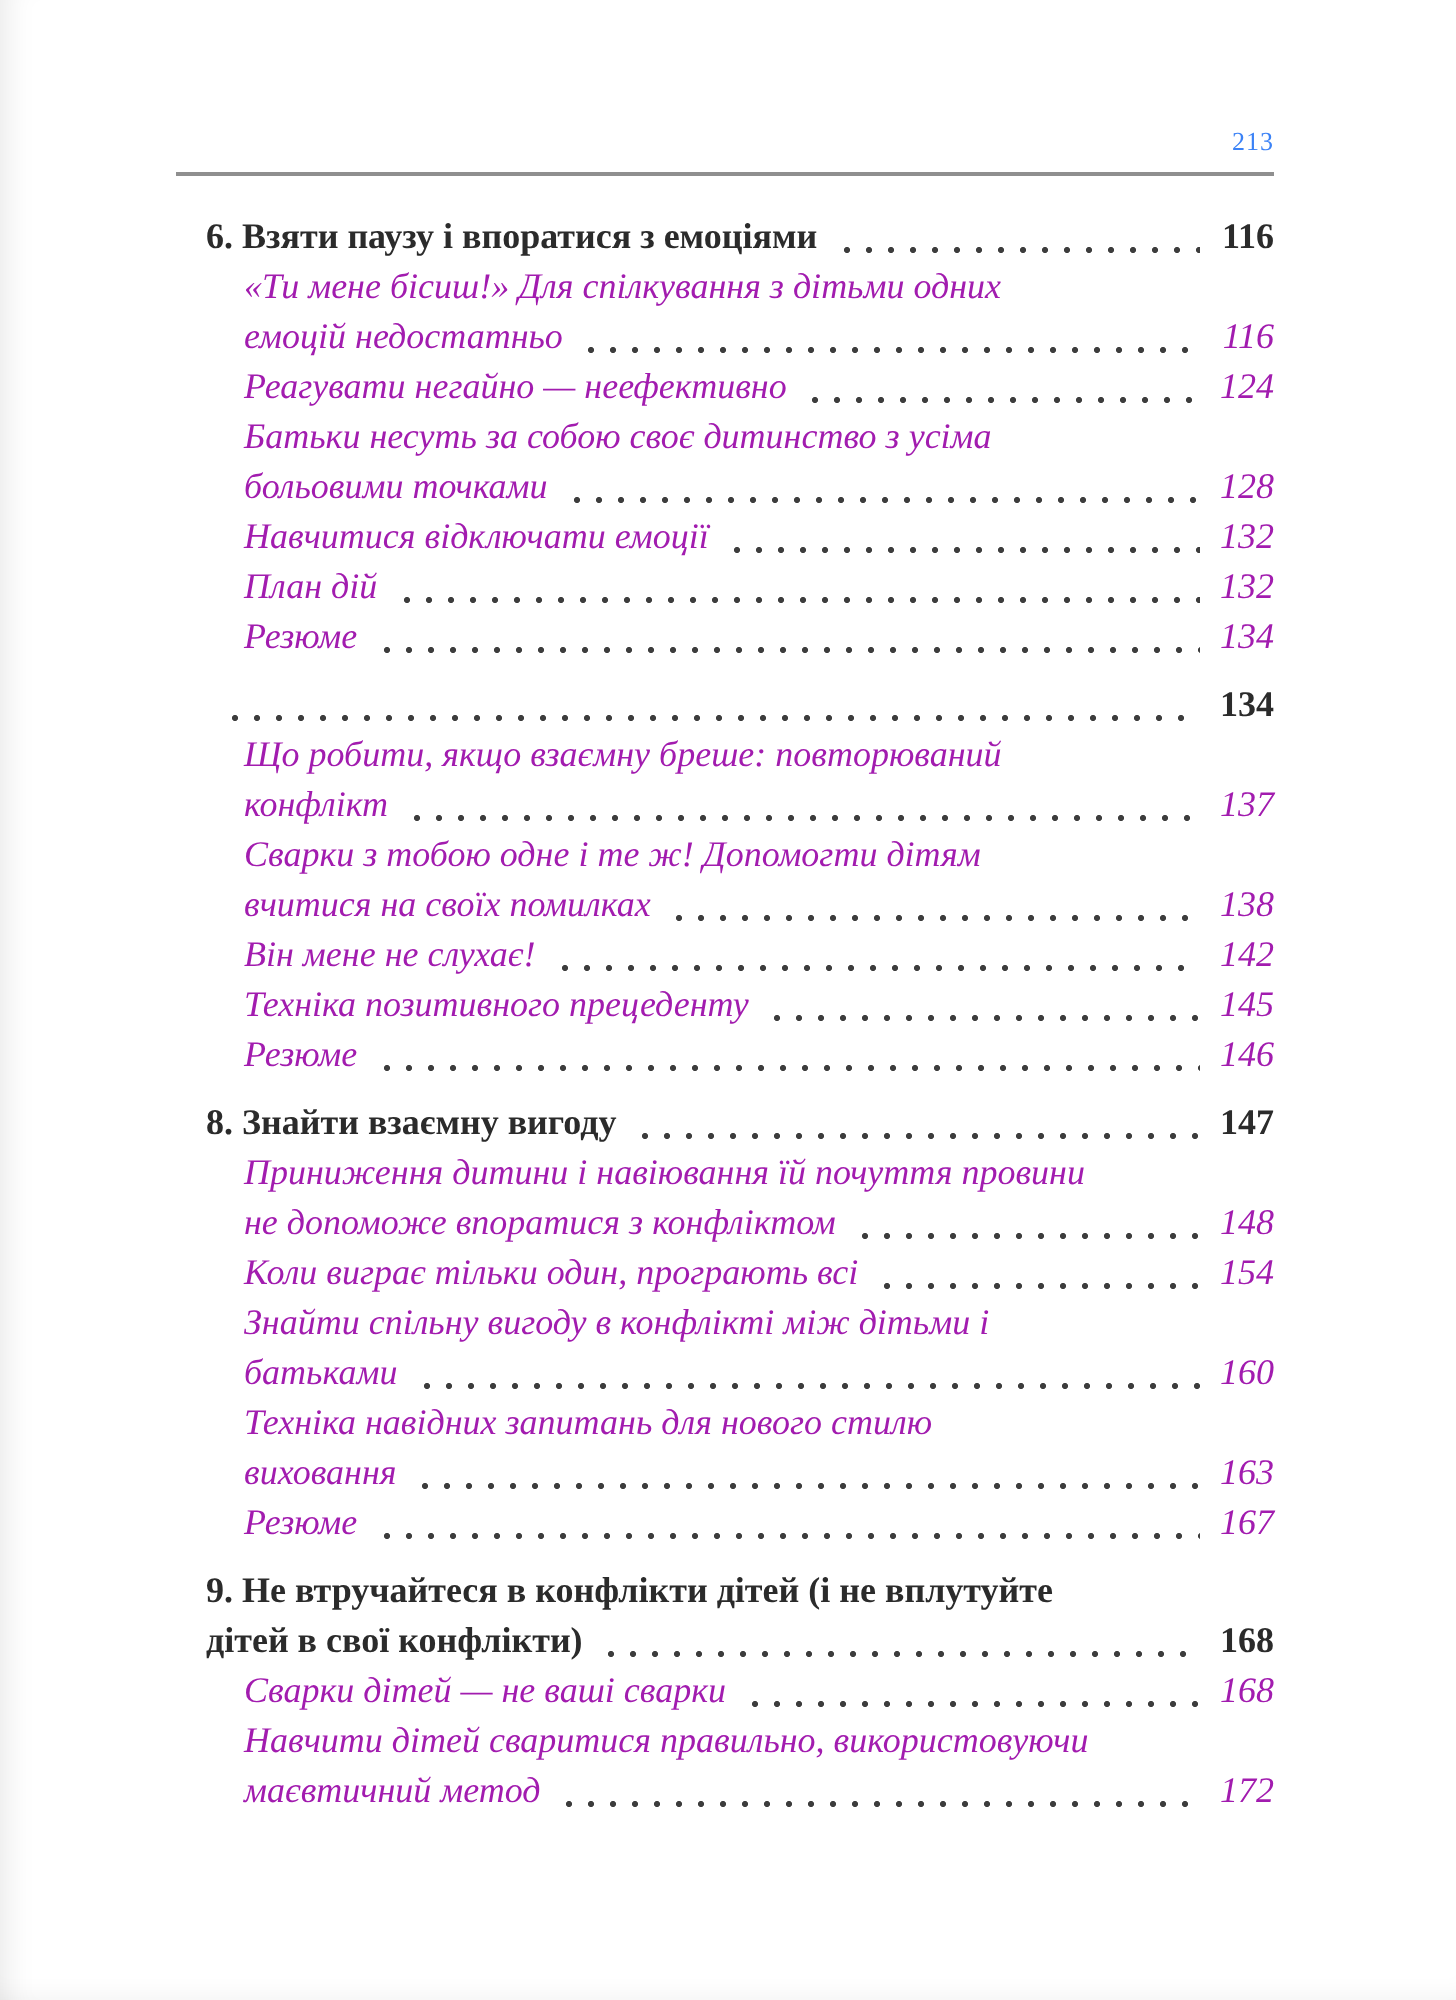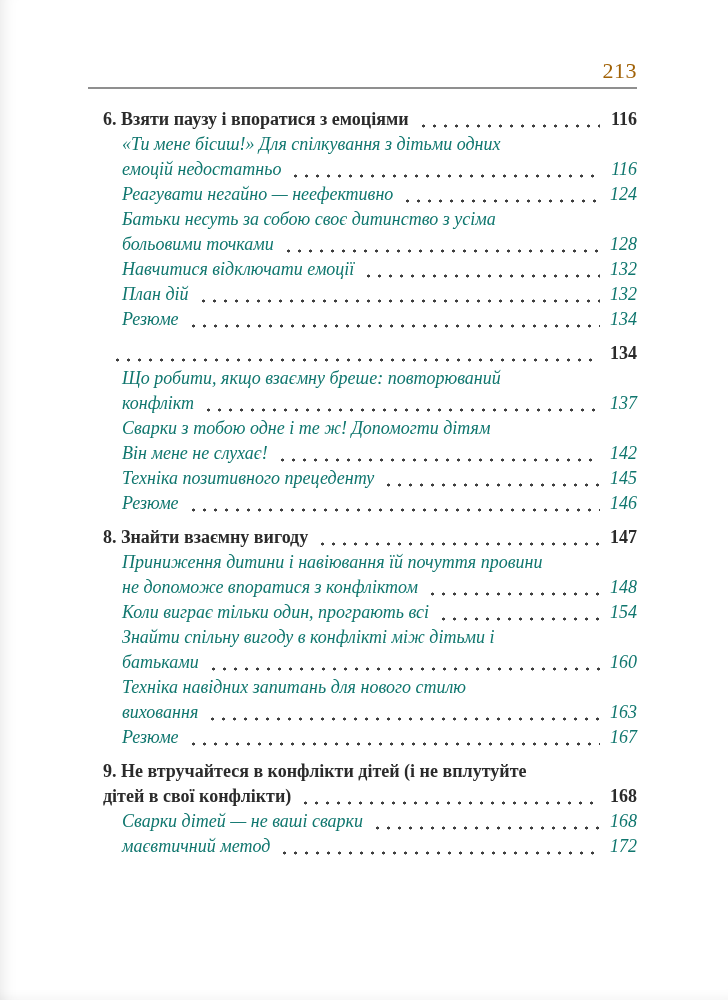--- a/index.html
+++ b/index.html
@@ -18,24 +18,24 @@
     position: absolute;
     left: 88px;
     width: 549px; 
     top: 0;
   }
   .header {
     padding-top: 61px;
     text-align: right;
   }
   .header .pagenum {
-    font-size: 22px;
+    font-size: 13px;
     line-height: 20px;
     letter-spacing: 0.5px;
-    color: #a16207;
+    color: #3b82f6;
   }
   .rule {
     margin-top: 5px;
     height: 2px;
     background: #8f8f8f;
   }
   .toc { margin-top: 18px; }
   .section { margin-top: 9px; }
   .section:first-child { margin-top: 0; }
 
@@ -49,21 +49,21 @@
     align-items: baseline;
   }
   .entry.chapter {
     padding-left: 15px;
     font-weight: bold;
     color: #2b2b2b;
   }
   .entry.sub {
     padding-left: 34px;
     font-style: italic;
-    color: #0f766e;
+    color: #a21caf;
   }
   .txt { white-space: nowrap; }
   .dots {
     flex: 1;
     align-self: stretch;
     margin: 0 3px 0 7px;
     background-image: radial-gradient(circle, #3d3d3d 1.35px, rgba(0,0,0,0) 1.7px);
     background-size: 11px 4px;
     background-repeat: repeat-x;
     background-position: left 2px bottom 4px;
@@ -147,20 +147,25 @@
           <div class="entry sub">
             <div class="line">Що робити, якщо взаємну бреше: повторюваний</div>
             <div class="line row">
               <span class="txt">конфлікт</span>
               <span class="dots"></span>
               <span class="num">137</span>
             </div>
           </div>
           <div class="entry sub">
             <div class="line">Сварки з тобою одне і те ж! Допомогти дітям</div>
+            <div class="line row">
+              <span class="txt">вчитися на своїх помилках</span>
+              <span class="dots"></span>
+              <span class="num">138</span>
+            </div>
           </div>
           <div class="entry sub">
             <div class="line row">
               <span class="txt">Він мене не слухає!</span>
               <span class="dots"></span>
               <span class="num">142</span>
             </div>
           </div>
           <div class="entry sub">
             <div class="line row">
@@ -234,20 +239,21 @@
             </div>
           </div>
           <div class="entry sub">
             <div class="line row">
               <span class="txt">Сварки дітей — не ваші сварки</span>
               <span class="dots"></span>
               <span class="num">168</span>
             </div>
           </div>
           <div class="entry sub">
+            <div class="line">Навчити дітей сваритися правильно, використовуючи</div>
             <div class="line row">
               <span class="txt">маєвтичний метод</span>
               <span class="dots"></span>
               <span class="num">172</span>
             </div>
           </div>
         </div>
       </div>
   </div>
 </div>

